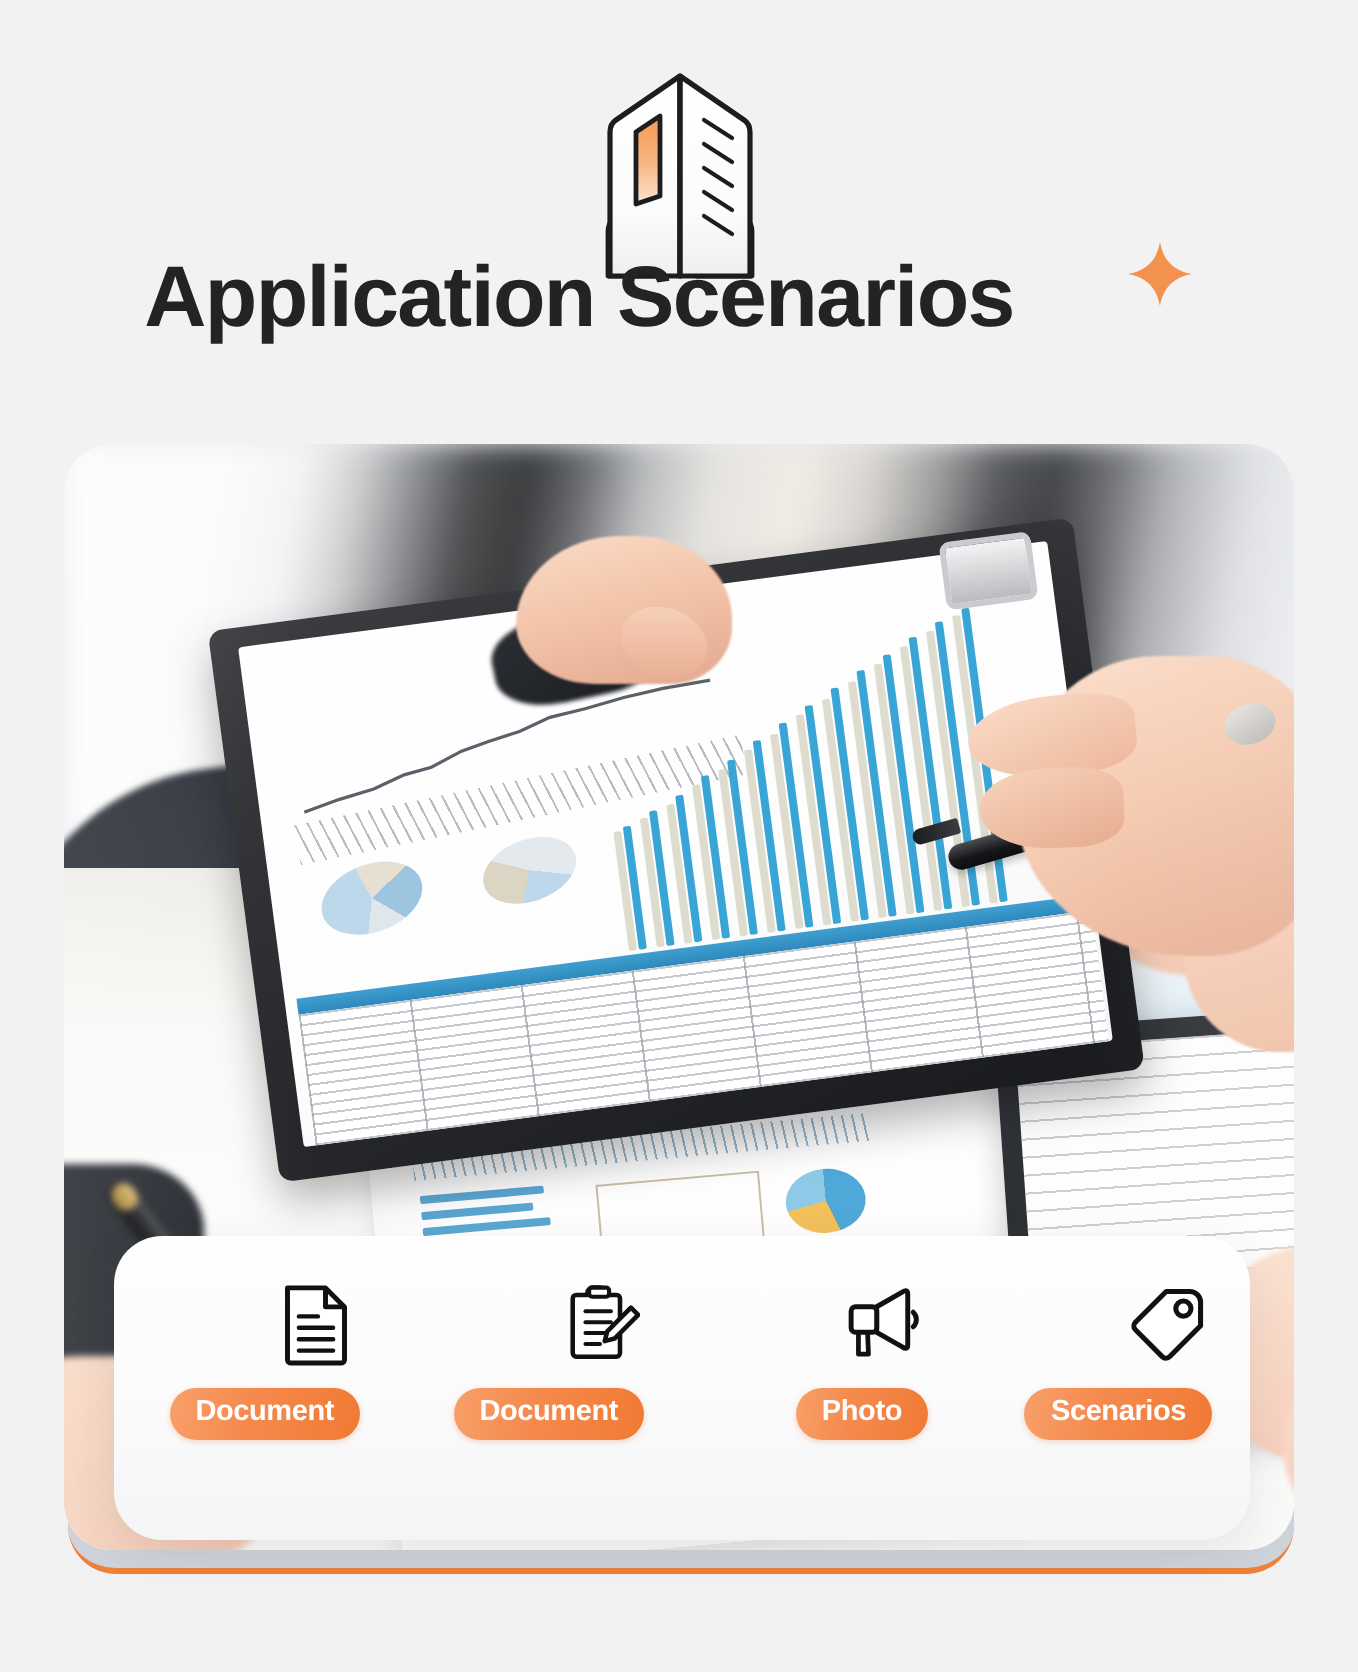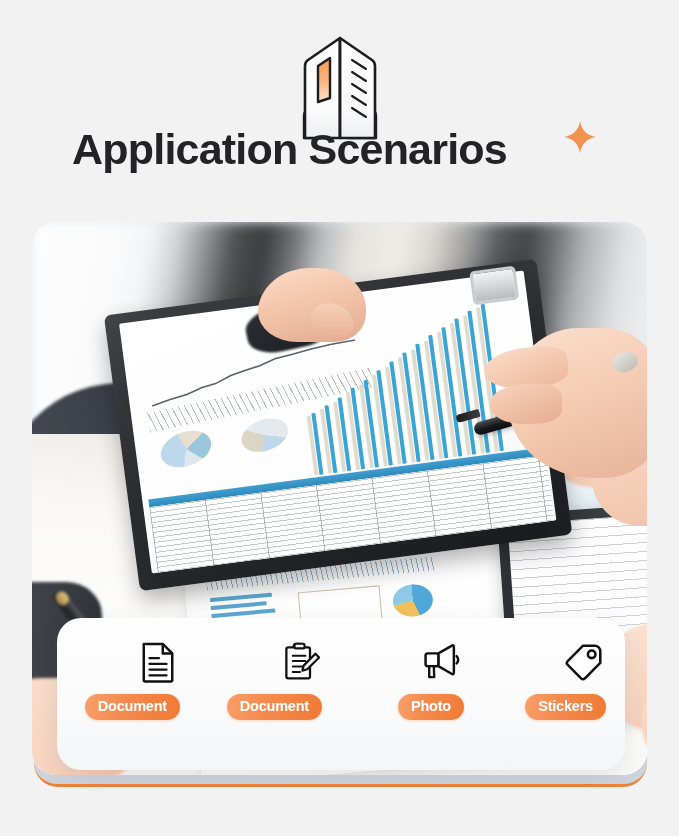--- a/index.html
+++ b/index.html
@@ -834,19 +834,19 @@
         <span class="feature-pill">Photo</span>
       </div>
 
       <div class="feature">
         <div class="feature-icon">
           <svg viewBox="0 0 42 42" width="38" height="38">
             <path d="M20 3 H33 a6 6 0 0 1 6 6 V22 L22 39 a3 3 0 0 1 -4.2 0 L3 24.2 a3 3 0 0 1 0 -4.2 Z" fill="#fff" stroke="#111" stroke-width="2.8" stroke-linejoin="round"></path>
             <circle cx="29.5" cy="12.5" r="4.2" fill="#fff" stroke="#111" stroke-width="2.8"></circle>
           </svg>
         </div>
-        <span class="feature-pill">Stickers</span>
+        <span class="feature-pill">Scenarios</span>
       </div>
 
     </div>
   </div>
 
 </div>
 
 </body></html>

